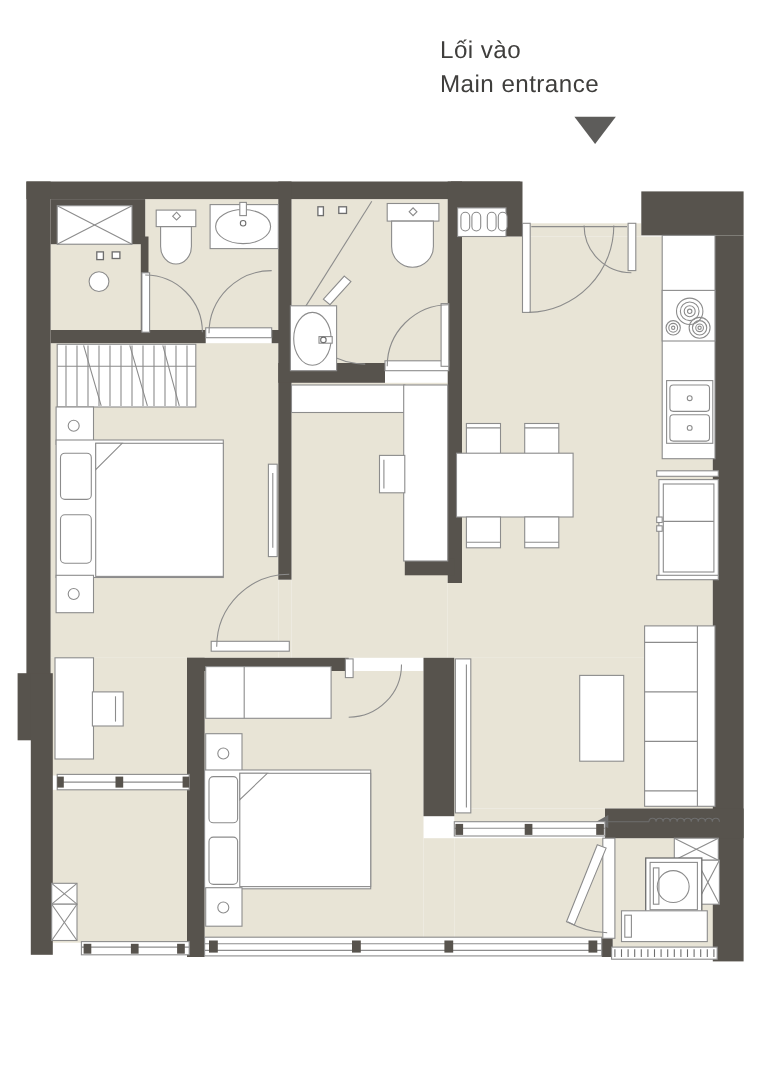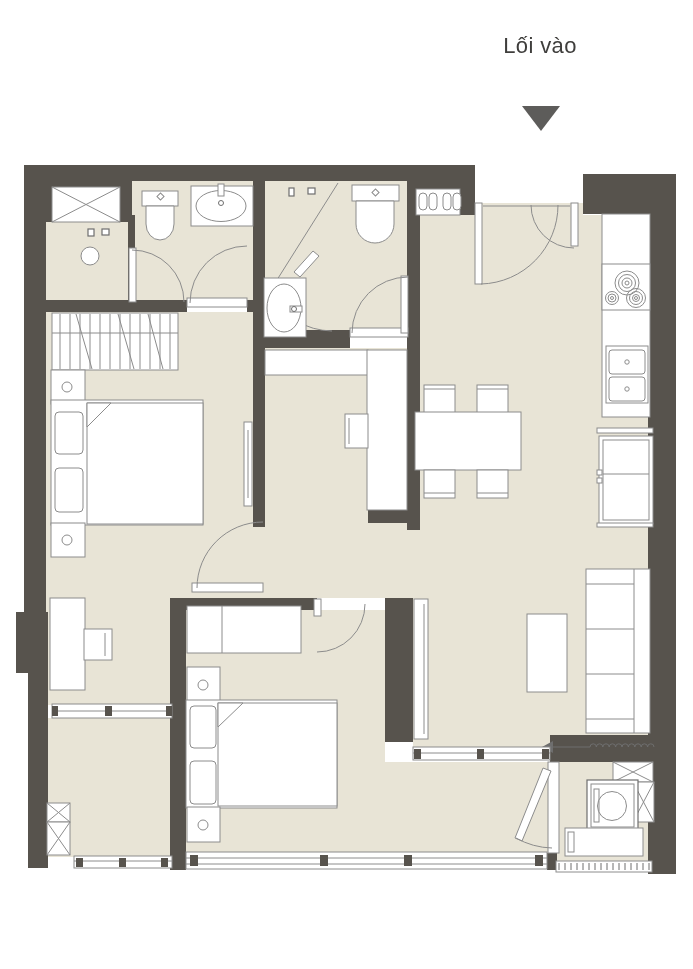--- a/index.html
+++ b/index.html
@@ -2,40 +2,41 @@
 <html style="--c-wall: #57534d; --c-floor: #e8e4d6; --c-line: #8c8c8c; --c-line_dark: #6e6e6e; --c-text: #3f3e3c; --c-arrow: #5d5c5a; --c-bg: #ffffff;"><head>
 <meta charset="utf-8">
 <style>
   :root{
     --c-wall:#57534d; --c-floor:#e8e4d6; --c-line:#8c8c8c; --c-line_dark:#6e6e6e;
     --c-text:#3f3e3c; --c-arrow:#5d5c5a; --c-bg:#ffffff;
   }
   html,body{margin:0;padding:0;background:var(--c-bg);}
   .stage{position:relative;width:693px;height:969px;background:var(--c-bg);overflow:hidden;
          font-family:"Liberation Sans", sans-serif;}
-  .entrance-label{position:absolute;left:400px;top:30px;width:280px;text-align:center;
+  .entrance-label{position:absolute;left:400px;top:30px;width:280px;text-align:left;
     color:var(--c-text);font-size:22px;line-height:31px;font-weight:500;letter-spacing:.4px;}
   .arrow-wrap{position:absolute;left:522px;top:106px;width:38px;height:26px;}
   svg.plan{position:absolute;left:0;top:0;}
   .fl{fill:var(--c-floor);stroke:none;}
   .wl{fill:var(--c-wall);stroke:none;}
   .fx{fill:#ffffff;stroke:var(--c-line);stroke-width:1;}
   .fxd{fill:#ffffff;stroke:var(--c-line_dark);stroke-width:1.2;}
   .ln{stroke:var(--c-line);stroke-width:1;fill:none;}
   .lnd{stroke:var(--c-line_dark);stroke-width:1;fill:none;}
   .arc{stroke:var(--c-line);stroke-width:1;fill:none;}
   .post{fill:var(--c-wall);}
 </style>
 </head>
 <body>
 
 <div class="stage">
 
   <div class="entrance-label">
     <div>Lối vào</div>
+    <div>Main entrance</div>
   </div>
   <div class="arrow-wrap">
     <svg width="38" height="26">
         <polygon points="0,0 38,0 19,25" fill="var(--c-arrow)"></polygon>
       </svg>
   </div>
 
   <svg class="plan" width="693" height="969" viewBox="0 0 693 969">
 
     <g>

